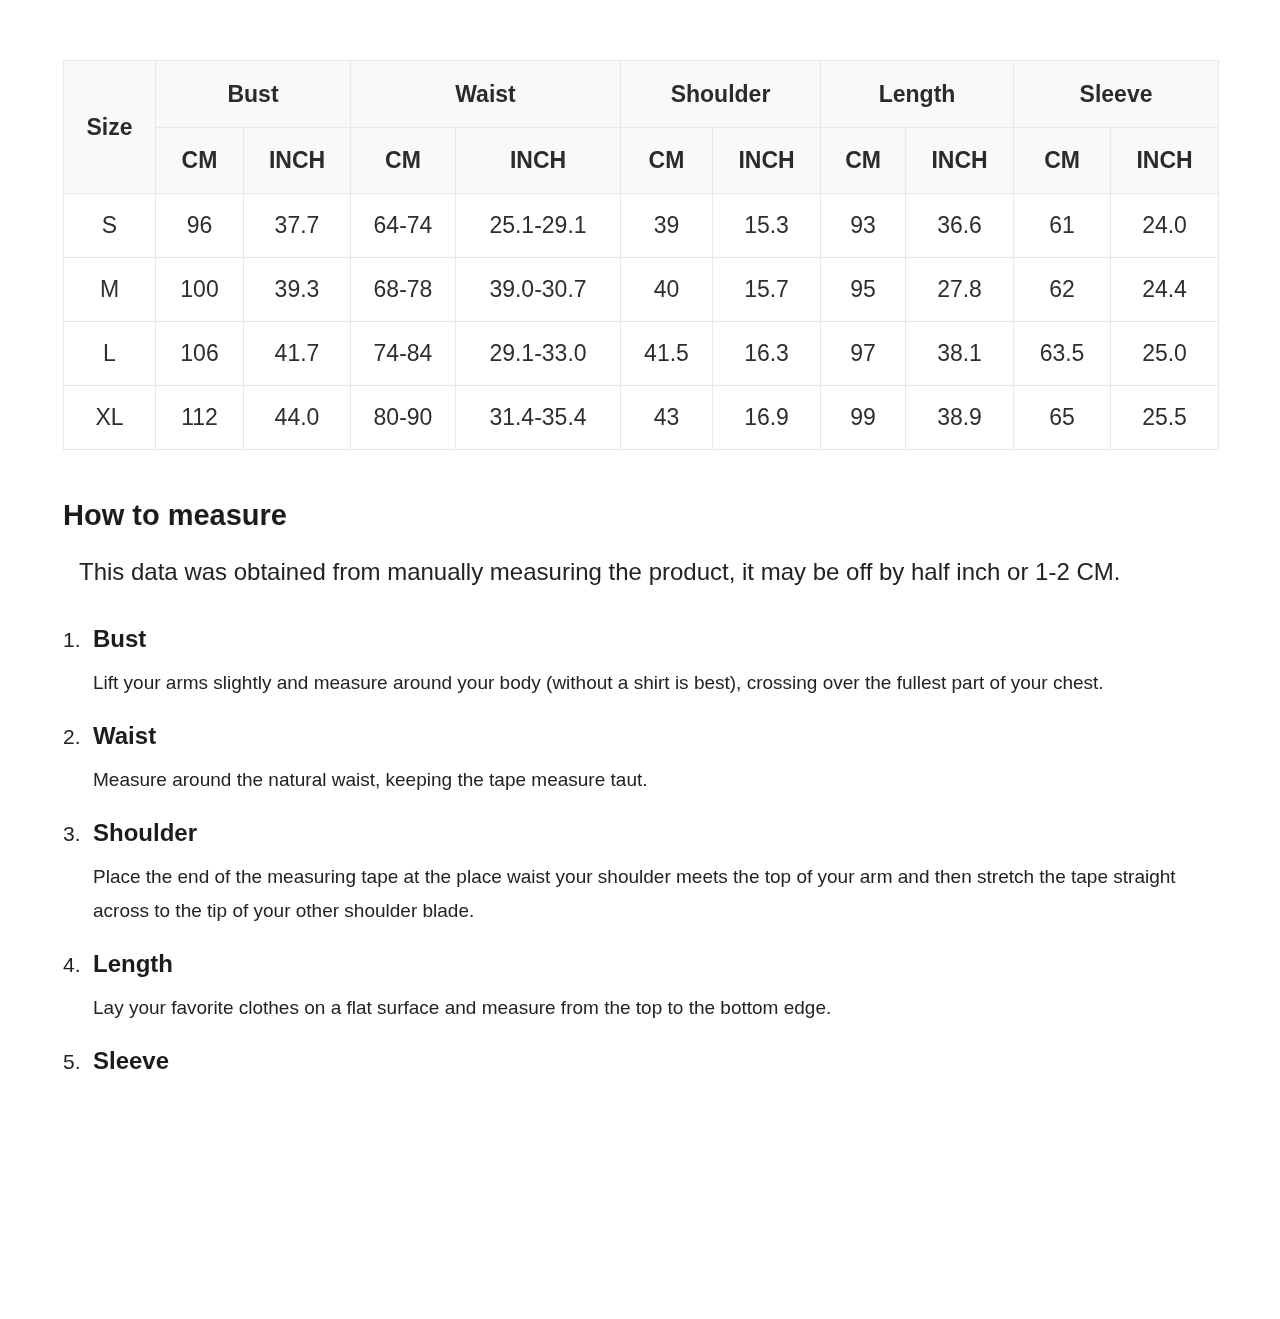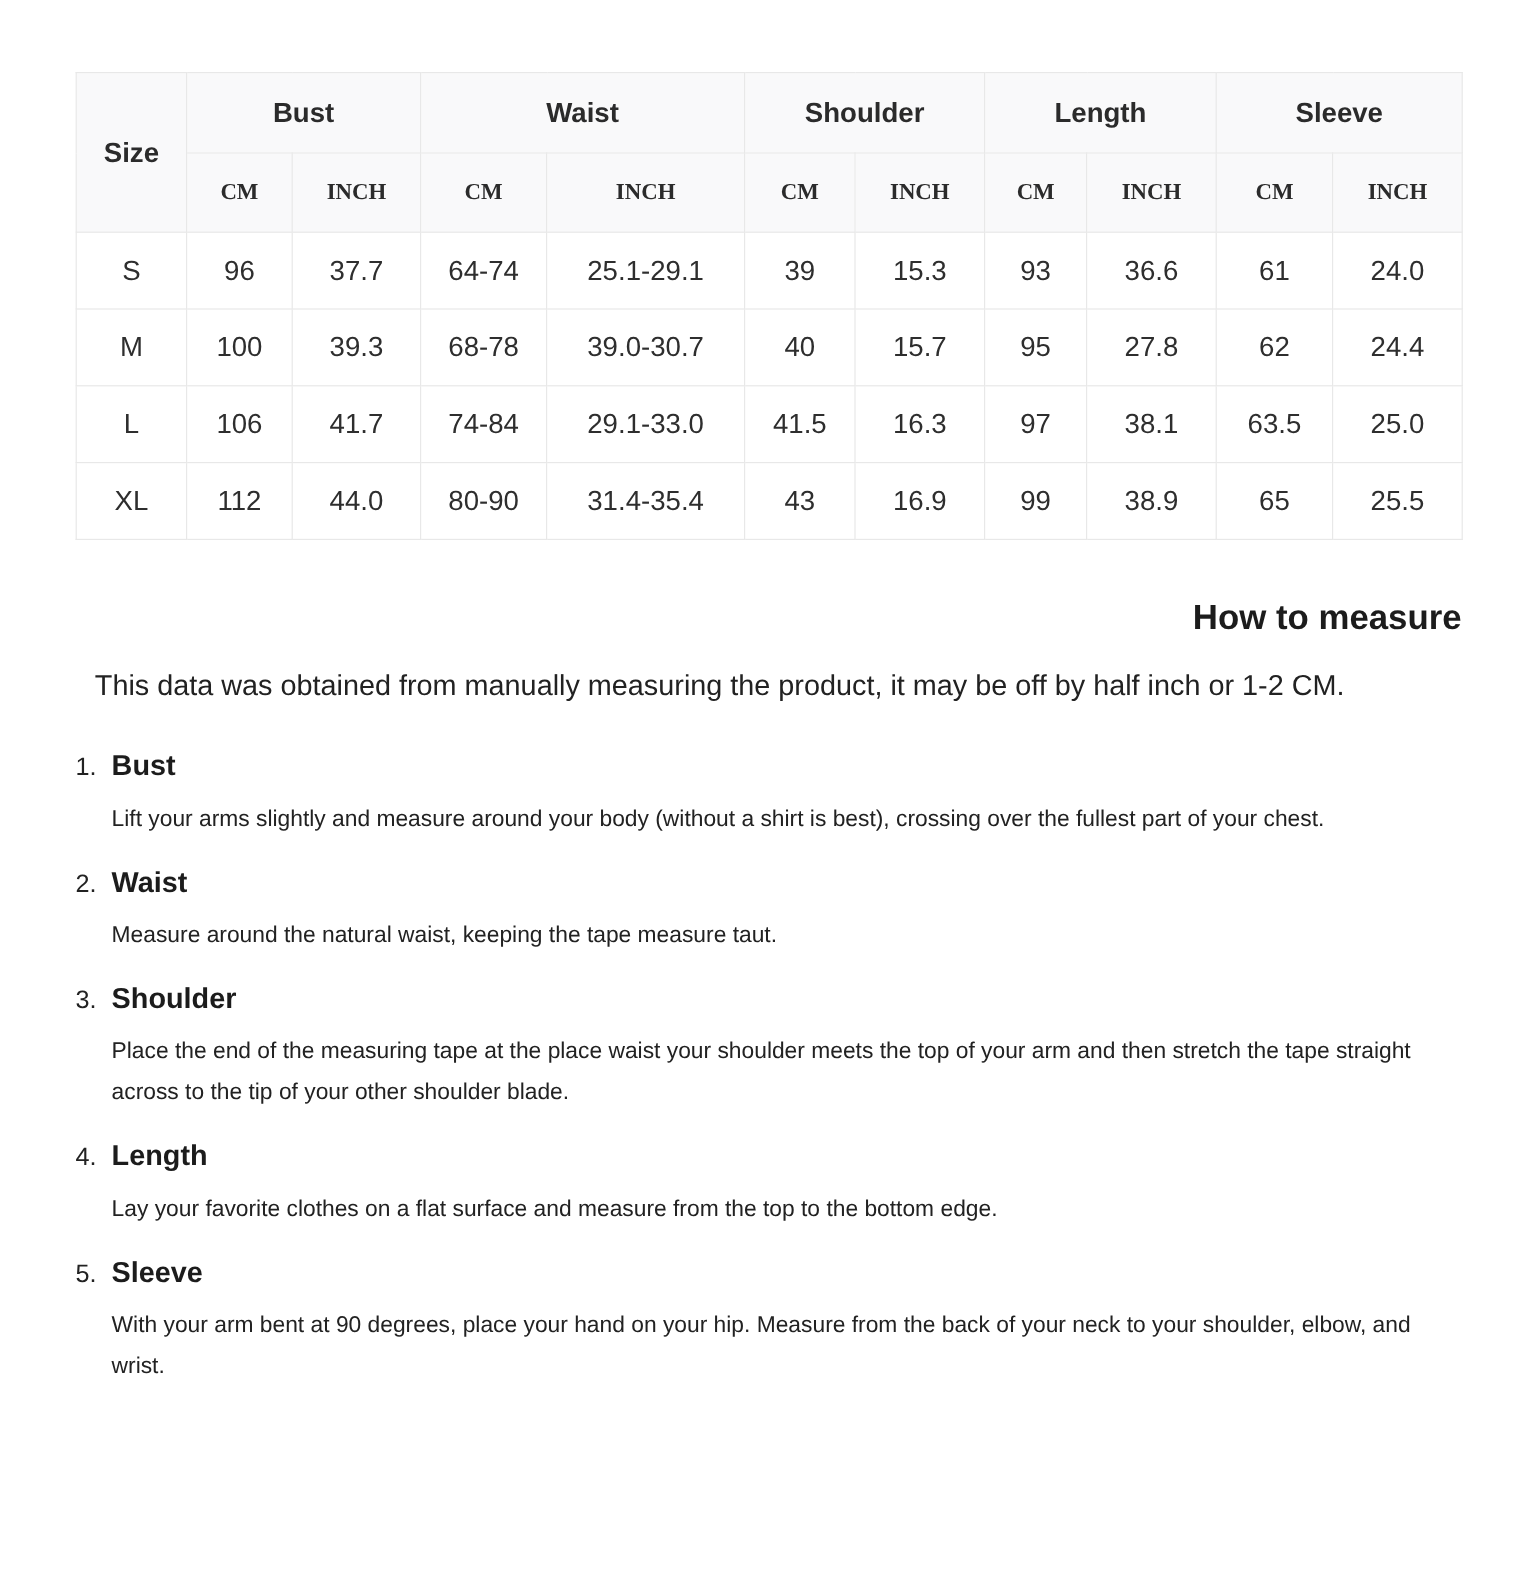--- a/index.html
+++ b/index.html
@@ -36,32 +36,31 @@
     padding: 0 4px;
     overflow: hidden;
     white-space: nowrap;
   }
   table.size-chart thead th {
     background: #f9f9fa;
     font-weight: bold;
     color: #2b2b2b;
   }
   tr.group-row th { height: 67px; font-size: 23px; }
-  tr.unit-row th { height: 66px; font-size: 19px; font-family: Liberation Serif, serif; }
+  tr.unit-row th { height: 66px; font-size: 23px; }
   table.size-chart tbody tr { height: 64px; background: #ffffff; }
   table.size-chart tbody td { font-weight: normal; color: #2e2e2e; }
 
   
   .htm-title {
     margin: 48px 0 0 0;
     font-size: 29px;
     line-height: 34px;
     font-weight: bold;
     color: #1c1c1c;
-    text-align: right;
   }
   .htm-intro {
     margin: 22px 0 0 16px;
     font-size: 24px;
     line-height: 35px;
     color: #222222;
     max-width: 1155px;
   }
   .measure-list {
     margin: 36px 0 0 0;
@@ -222,18 +221,17 @@
             <span class="m-num">4.</span>
             <span class="m-term">Length</span>
           </div>
           <p class="m-desc">Lay your favorite clothes on a flat surface and measure from the top to the bottom edge.</p>
         </li>
         <li class="m-item">
           <div class="m-head">
             <span class="m-num">5.</span>
             <span class="m-term">Sleeve</span>
           </div>
-          <p class="m-desc">With your arm bent at 90 degrees, place your hand on your hip. Measure from the back of your neck to your shoulder, elbow, and wrist.</p>
         </li>
       </ol>
 
   </div>
 </div>
 
 </body></html>

